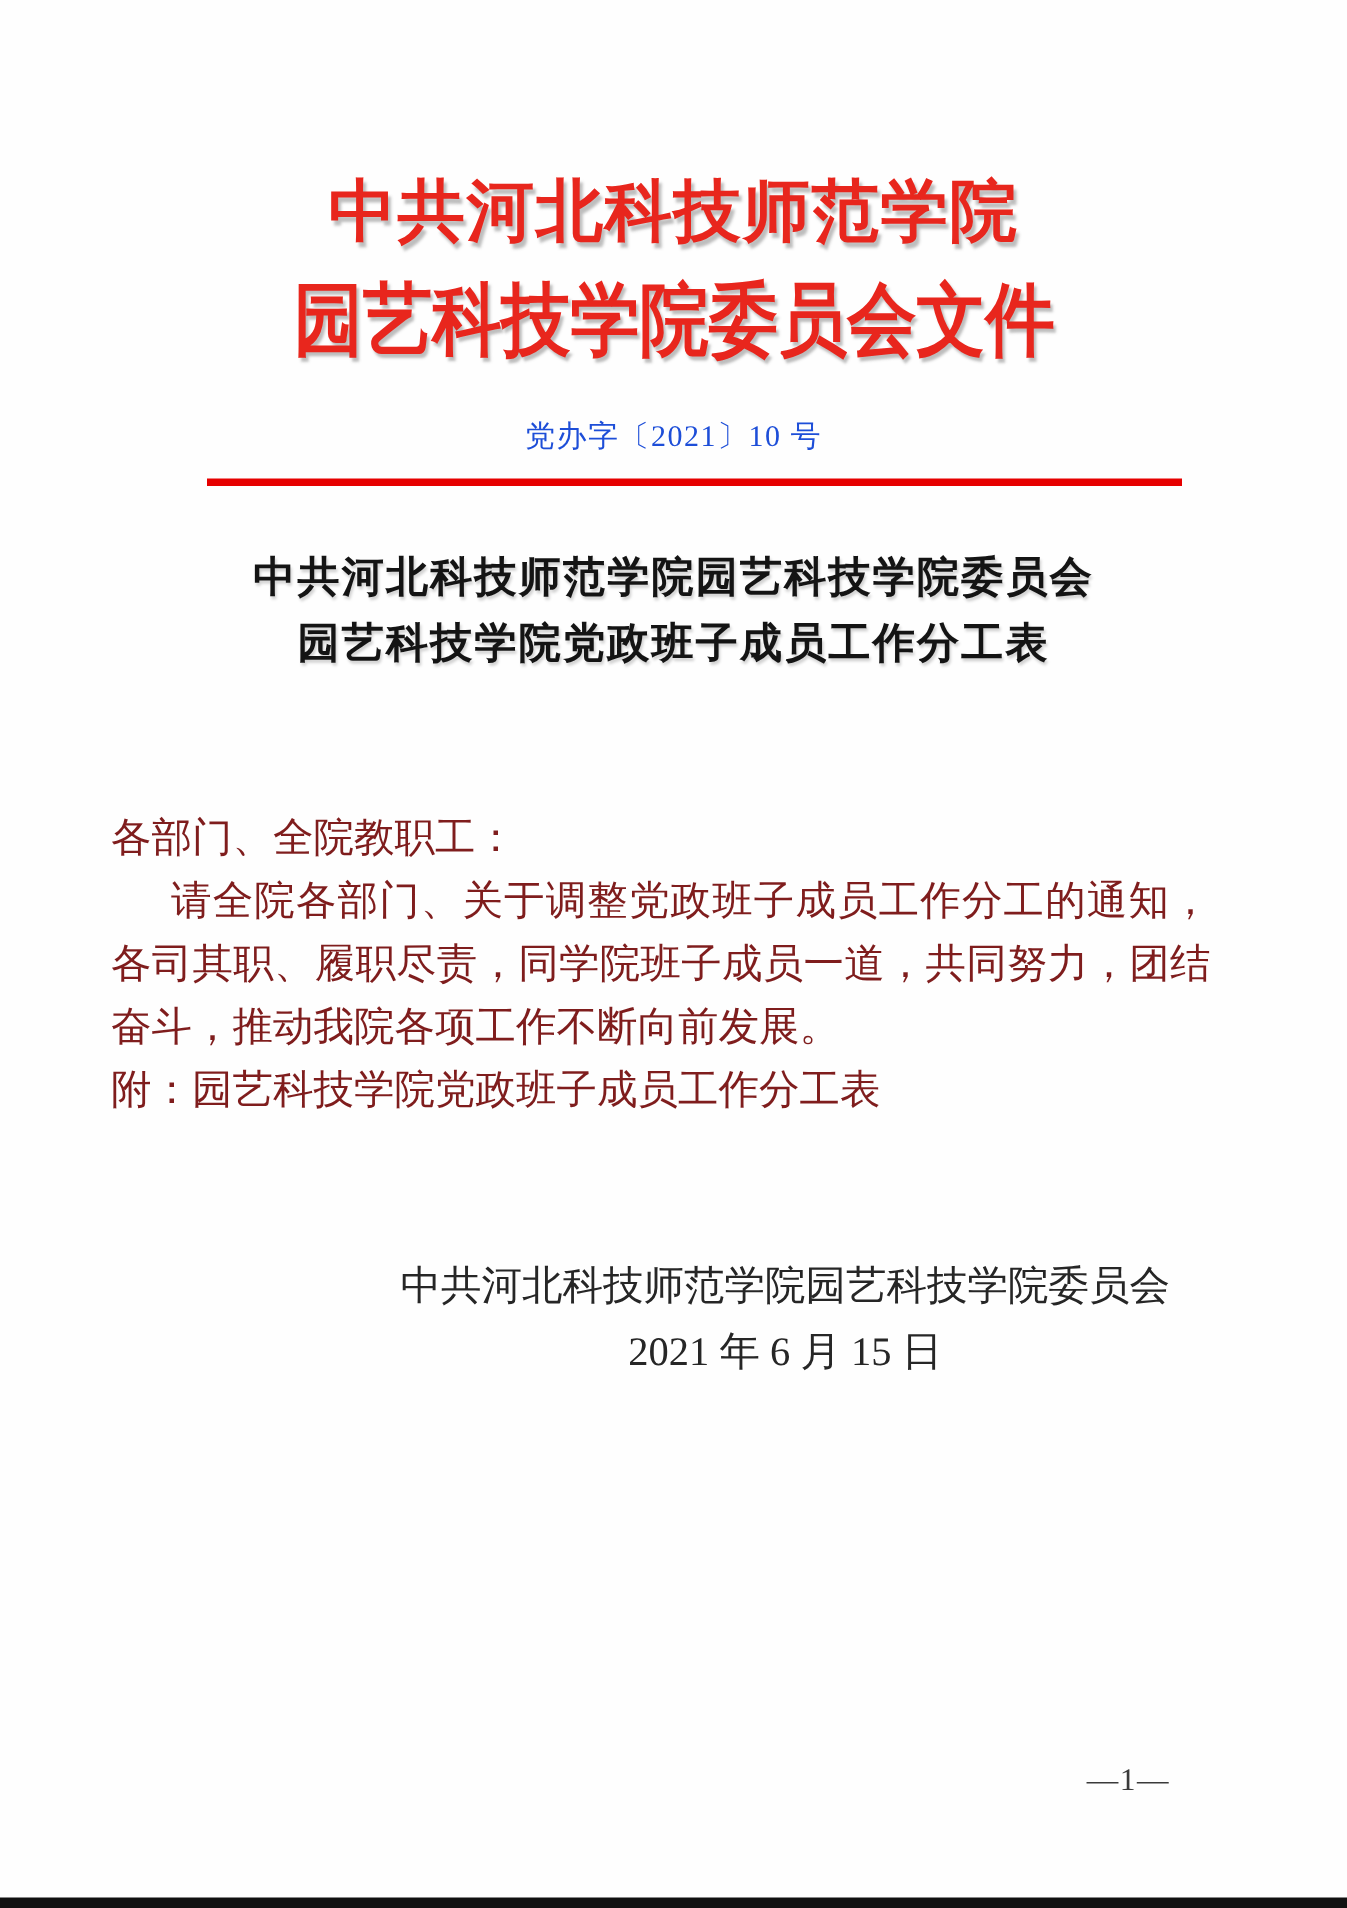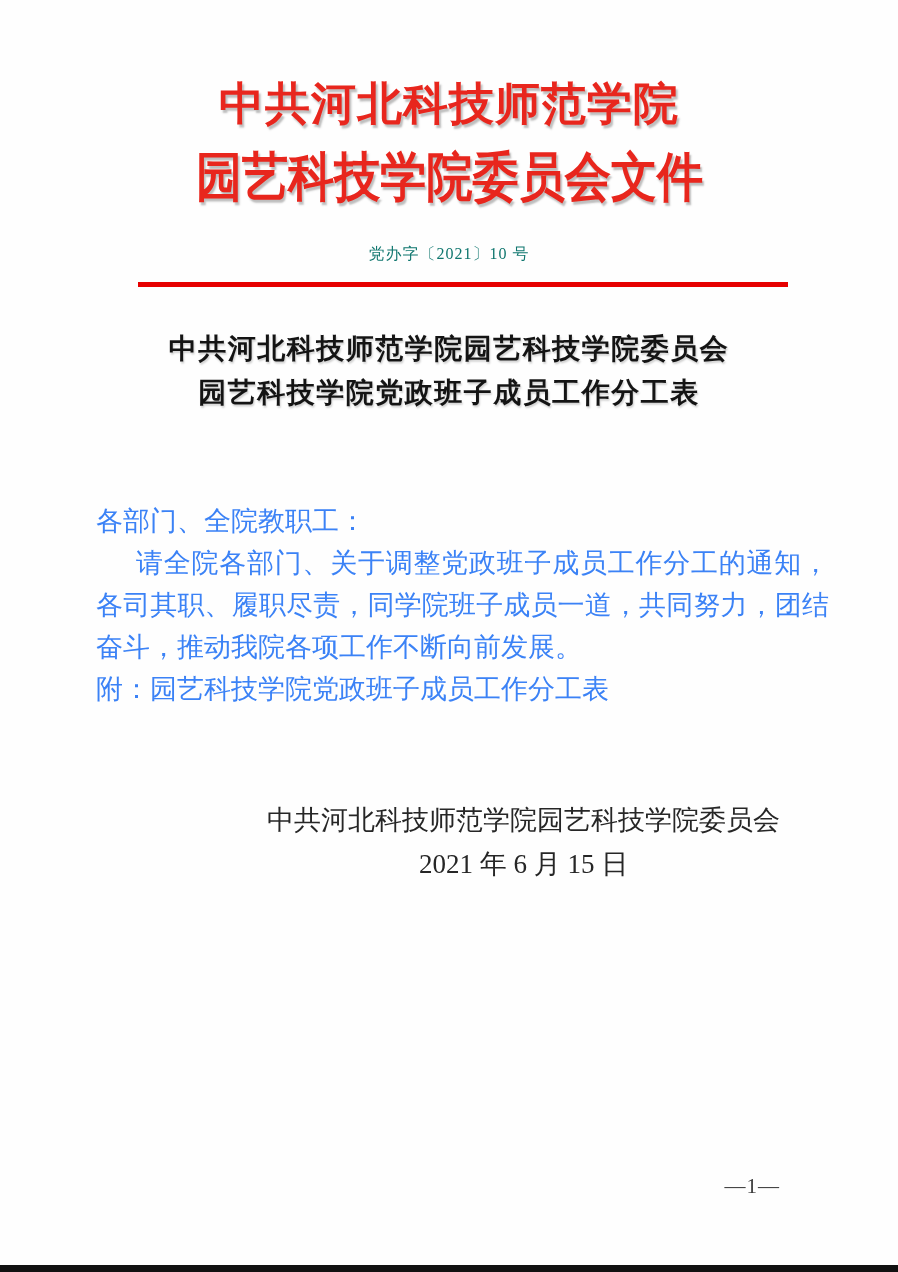--- a/index.html
+++ b/index.html
@@ -8,21 +8,21 @@
     --scan-edge:#111111;
   }
   *{box-sizing:border-box;}
   html,body{margin:0;padding:0;background:#ffffff;}
   .page{
     position:relative;
     width:898px;height:1272px;
     margin:0 auto;
     background:#fefefe;
     overflow:hidden;
-    padding-top:81px;
+    padding-top:118px;
     font-family:"Liberation Serif",serif;
     color:#222222;
   }
   
   .letterhead{text-align:center;}
   .lh-line1{
     font-family:"Liberation Sans",sans-serif;
     font-weight:bold;
     font-size:45px;line-height:45px;
     letter-spacing:1px;
@@ -39,46 +39,46 @@
     text-shadow:2px 3px 2px rgba(70,70,70,.35);
     white-space:nowrap;
   }
   .lh-line2 .squeeze{
     display:inline-block;
     transform:scaleX(.87);
     transform-origin:50% 50%;
   }
   .doc-number{
     margin-top:37px;
-    font-size:16px;line-height:28px;
+    font-size:20px;line-height:28px;
     letter-spacing:1px;
-    color:#0f766e;
+    color:#1d4ed8;
   }
   .red-rule{
     margin:14px 0 0 138px;
     width:650px;height:5px;
     background:var(--rule);
   }
   
   .doc-title{
     margin-top:40px;
     text-align:center;
     font-weight:bold;
     font-size:28px;line-height:44px;
     letter-spacing:1.5px;
     color:#141414;
     text-shadow:1px 2px 2px rgba(0,0,0,.18);
   }
   
   .body-text{
-    margin:85px 28px 0 96px;
+    margin:85px 28px 0 74px;
     width:733px;
     font-size:27px;line-height:42px;
     text-align:justify;
-    color:#3b82f6;
+    color:#7f1d1d;
   }
   .body-text p{margin:0;}
   .para{text-indent:40px;}
   .attachment{margin-top:44px;}
   
   .signature{
     margin:88px 118px 0 auto;
     width:max-content;
     text-align:center;
     font-size:27px;line-height:44px;

